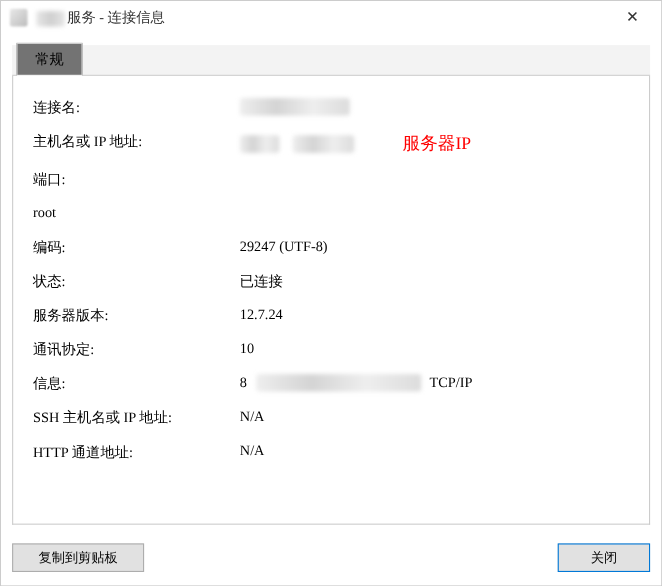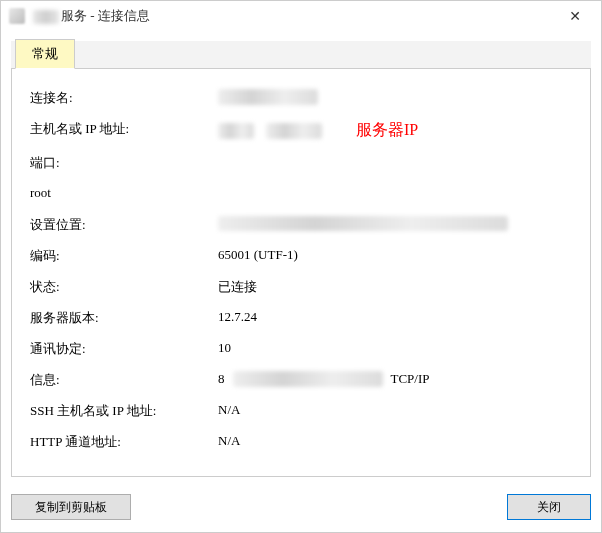--- a/index.html
+++ b/index.html
@@ -67,21 +67,21 @@
       border-bottom: 1px solid #ccc;
       height: 28px;
       display:flex;
       align-items: flex-end;
       background:#f3f3f3;
     }
     .tab {
       padding: 5px 16px;
       border: 1px solid #ccc;
       border-bottom: 1px solid #fff;
-      background: #fef9c3;
+      background: #737373;
       position: relative;
       top: 1px;
       margin-left: 4px;
       font-size: 13px;
     }
 
     .panel {
       border: 1px solid #ccc;
       border-top: none;
       padding: 20px 18px 16px 18px;
@@ -104,21 +104,21 @@
     }
     .val {
       flex: 1;
       display:flex;
       align-items:center;
       gap: 8px;
     }
     .annotation {
       color: #ff0000;
       font-size: 16px;
-      margin-left: 26px;
+      margin-left: 36px;
       font-weight: 400;
     }
 
     .smudge-val {
       display:inline-block;
       height: 16px;
       background: linear-gradient(90deg,#eeeeee,#d4d4d4,#eeeeee,#dcdcdc);
       filter: blur(2px);
       border-radius: 3px;
     }
@@ -188,30 +188,24 @@
       </div>
 
       <div class="row">
         <div class="lbl">端口:</div>
       </div>
 
       <div class="row">
         <div class="val">root</div>
       </div>
 
-      <div class="row">
-        <div class="lbl">设置位置:</div>
-        <div class="val">
-          <span class="smudge-val sm-loc"></span>
-        </div>
-      </div>
 
       <div class="row">
         <div class="lbl">编码:</div>
-        <div class="val">65001 (UTF-1)</div>
+        <div class="val">29247 (UTF-8)</div>
       </div>
 
       <div class="row">
         <div class="lbl">状态:</div>
         <div class="val">已连接</div>
       </div>
 
       <div class="row">
         <div class="lbl">服务器版本:</div>
         <div class="val">12.7.24</div>

